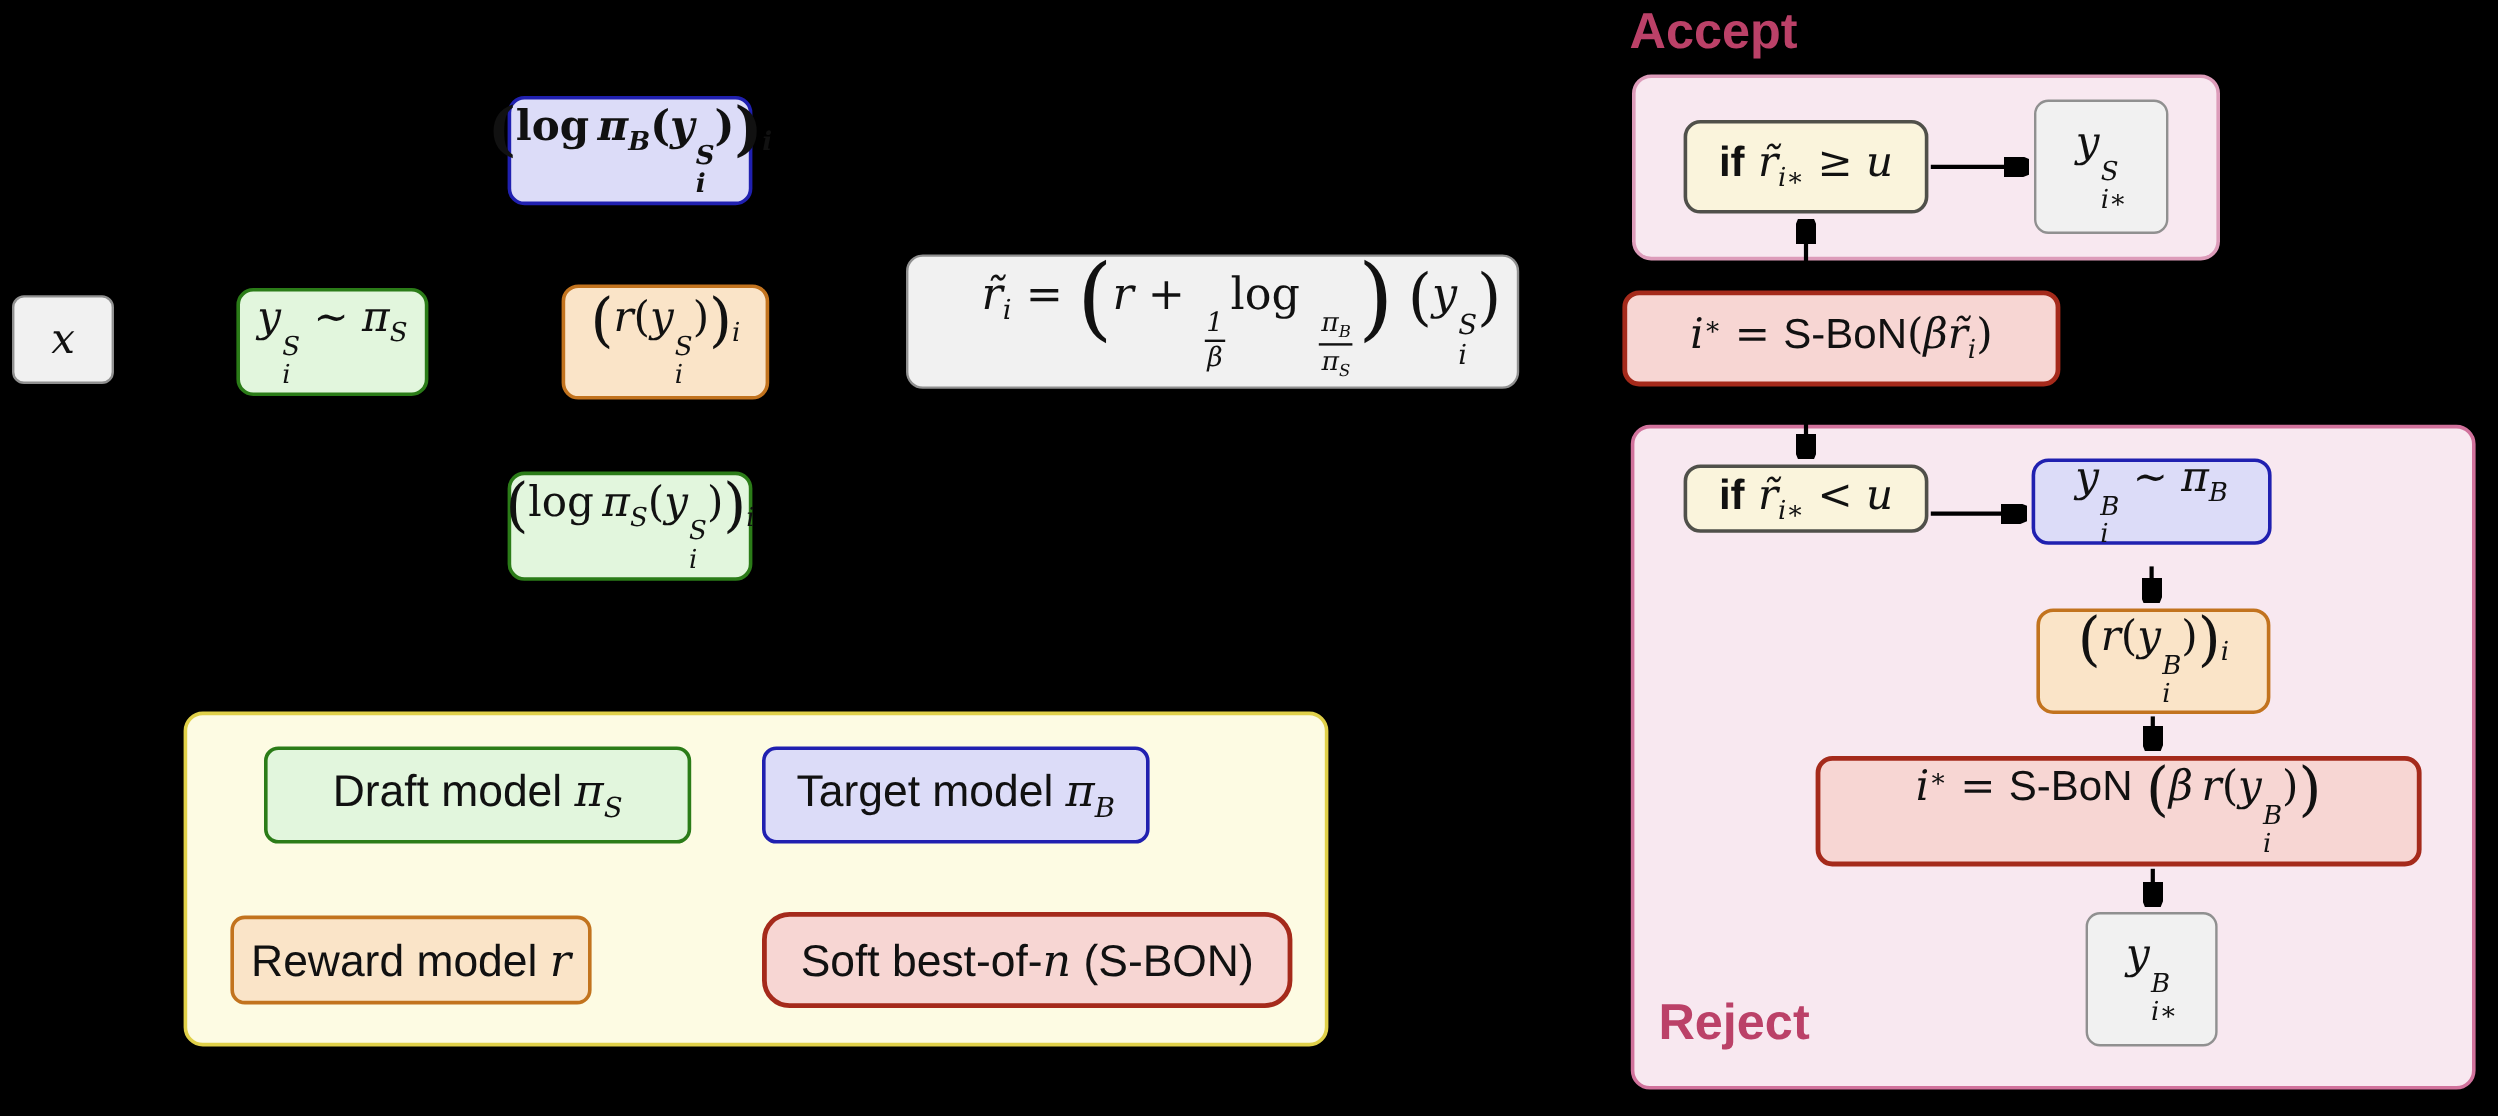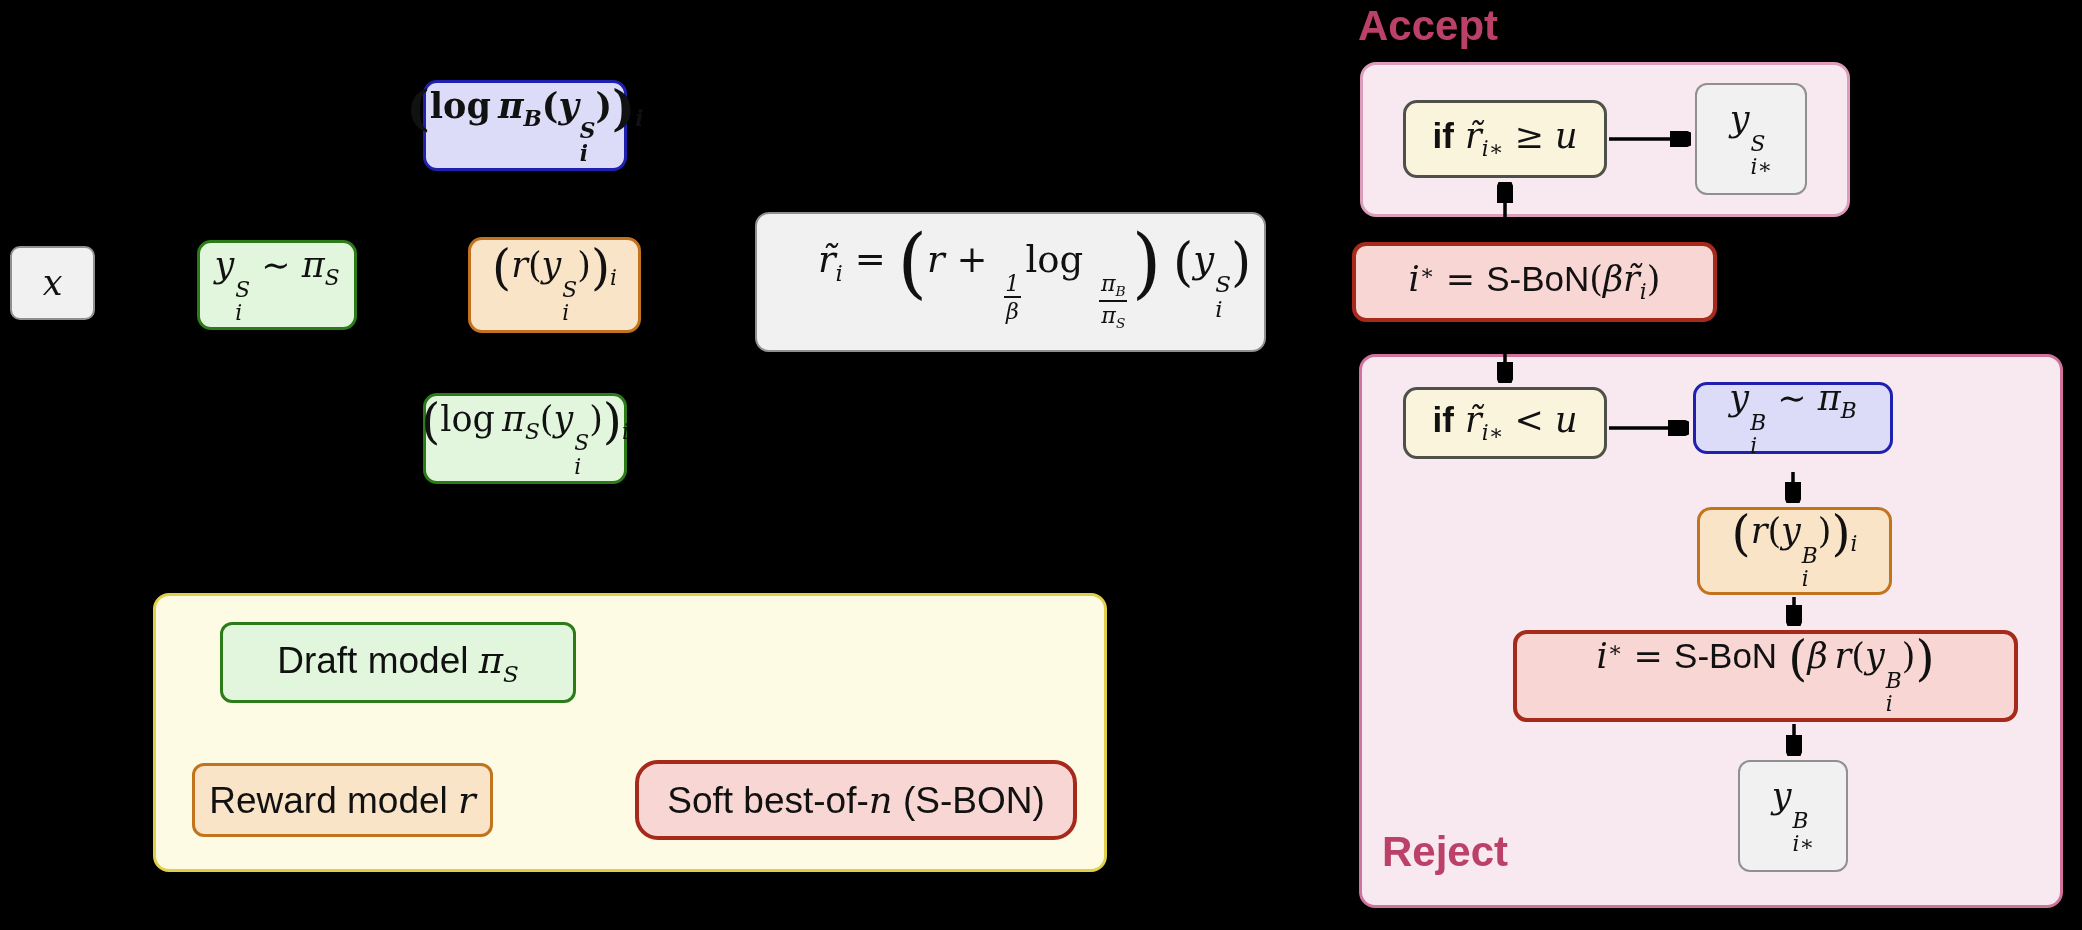--- a/index.html
+++ b/index.html
@@ -25,25 +25,25 @@
   .st-green {background:#e2f6dd;border:3.5px solid #2b7c18;}
   .st-blue  {background:#dcdcf8;border:3.5px solid #2020b0;}
   .st-orange{background:#fae4c8;border:3.5px solid #c2731e;}
   .st-red   {background:#f7d6d3;border:4px solid #a52a1b;}
   .st-cream {background:#faf4dc;border:3.5px solid #50504a;}
   #box-x{left:10px;top:246px;width:85px;height:74px;border-radius:10px;}
   #box-draft-samples{left:197px;top:240px;width:160px;height:90px;}
   #box-log-target{left:423px;top:80px;width:204px;height:91px;font-weight:bold;}
   #box-reward-draft{left:468px;top:237px;width:173px;height:96px;}
   #box-log-draft{left:423px;top:393px;width:204px;height:91px;}
-  #box-adjusted-reward{left:755px;top:212px;width:511px;height:140px;font-size:37px;padding-left:48px;}
+  #box-adjusted-reward{left:755px;top:212px;width:511px;height:112px;font-size:37px;padding-left:48px;}
   #box-sbon1{left:1352px;top:242px;width:365px;height:80px;}
   #box-accept-if{left:1403px;top:100px;width:204px;height:78px;}
   #box-accept-out{left:1695px;top:83px;width:112px;height:112px;border-radius:12px;}
-  #box-reject-if{left:1403px;top:387px;width:204px;height:72px;}
+  #box-reject-if{left:1403px;top:387px;width:204px;height:57px;}
   #box-target-samples{left:1693px;top:382px;width:200px;height:72px;}
   #box-reward-target{left:1697px;top:507px;width:195px;height:88px;}
   #box-sbon2{left:1513px;top:630px;width:505px;height:92px;}
   #box-reject-out{left:1738px;top:760px;width:110px;height:112px;border-radius:12px;}
   #legend-draft{left:220px;top:622px;width:356px;height:81px;font-size:37px;border-radius:12px;}
   #legend-target{left:635px;top:622px;width:323px;height:81px;font-size:37px;border-radius:12px;}
   #legend-reward{left:192px;top:763px;width:301px;height:74px;font-size:37px;border-radius:12px;}
   #legend-sbon{left:635px;top:760px;width:442px;height:80px;font-size:37px;border-radius:23px;}
   
   .sf{font-family:"Liberation Sans",sans-serif;font-style:normal;}
@@ -174,20 +174,23 @@
   <div class="box st-gray" id="box-reject-out">
     <span>y<span class="ss">
           <span>B</span>
           <span>i∗</span>
         </span></span>
   </div>
 
   <div class="box st-green" id="legend-draft">
     <span><span class="sf">Draft model </span>π<span class="sb">S</span></span>
   </div>
+  <div class="box st-blue" id="legend-target">
+    <span><span class="sf">Target model </span>π<span class="sb">B</span></span>
+  </div>
   <div class="box st-orange" id="legend-reward">
     <span><span class="sf">Reward model </span>r</span>
   </div>
   <div class="box st-red" id="legend-sbon">
     <span><span class="sf">Soft best-of-</span>n<span class="sf"> (S-BON)</span></span>
   </div>
 
 </div>
 
 </body></html>

